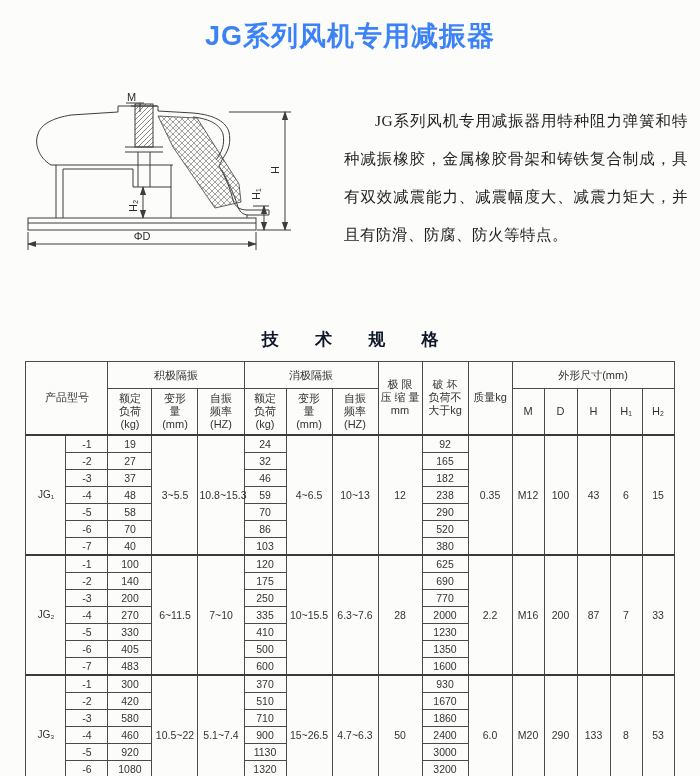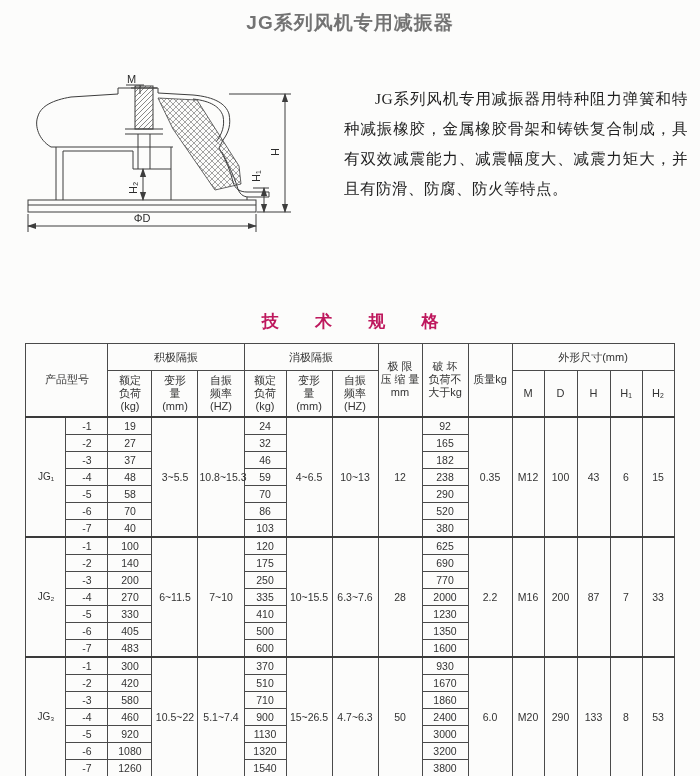--- a/index.html
+++ b/index.html
@@ -1,29 +1,29 @@
 <!DOCTYPE html>
 <html><head>
 <meta charset="utf-8">
 <style>
   * { margin:0; padding:0; box-sizing:border-box; }
   html,body { width:700px; height:776px; background:#fcfcfb; overflow:hidden;
     font-family:"Liberation Serif", serif; color:#2e2e2e; }
   .page { position:relative; width:700px; height:776px; }
 
-  .page-title { text-align:center; padding-top:10px; font-size:19px; font-weight:bold;
-    letter-spacing:1px; color:#737373; font-family:"Liberation Sans", sans-serif; }
+  .page-title { text-align:center; padding-top:18px; font-size:27px; font-weight:bold;
+    letter-spacing:1px; color:#3b82f6; font-family:"Liberation Sans", sans-serif; }
 
   .content-row { display:flex; margin-top:38px; }
   .drawing-wrap { width:338px; flex:0 0 338px; padding-left:8px; }
-  .description { flex:1; padding:10px 12px 0 6px; font-size:15.5px; line-height:30px;
+  .description { flex:1; padding:10px 12px 0 6px; font-size:15.5px; line-height:38px;
     text-align:justify; letter-spacing:0.5px; text-indent:2em; color:#1f1f1f; }
 
   .section-title { text-align:center; margin-top:52px; font-size:17px; font-weight:bold;
-    color:#be185d; letter-spacing:16px; text-indent:16px; }
+    color:#0f172a; letter-spacing:16px; text-indent:16px; }
 
   table.spec { width:648px; margin:10px auto 0 auto; border-collapse:collapse;
     table-layout:fixed; font-family:"Liberation Sans", sans-serif; font-size:10.5px;
     color:#333; text-align:center; }
   table.spec th, table.spec td { border:1px solid #4a4a4a; padding:0 1px;
     font-weight:normal; vertical-align:middle; }
   table.spec thead th { white-space:pre-line; line-height:13px; font-size:11px; }
   table.spec thead tr.h1 th { height:27px; }
   table.spec thead tr.h2 th { height:46px; }
   table.spec tbody td { height:17px; line-height:16px; }

